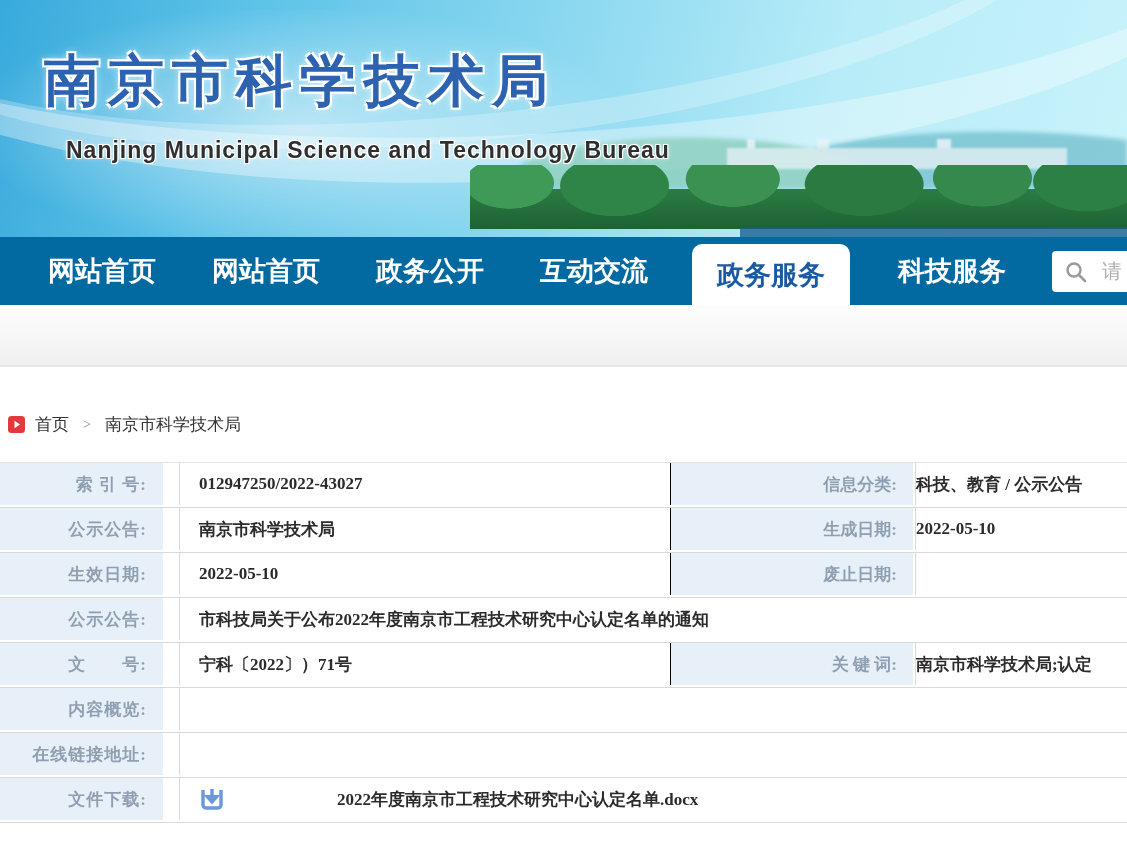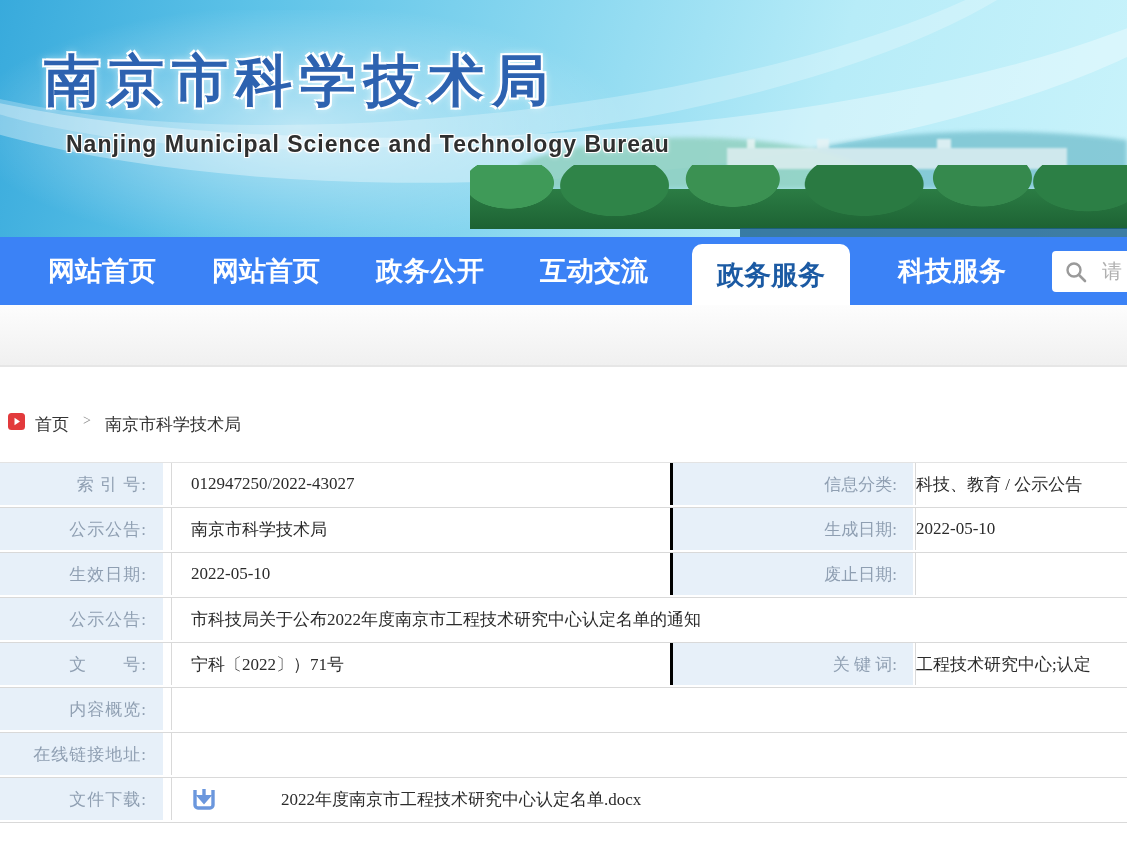--- a/index.html
+++ b/index.html
@@ -27,64 +27,64 @@
       radial-gradient(110px 62px at 22% 32%, #2f8448 49%, transparent 50%),
       radial-gradient(95px 56px at 40% 22%, #3b9152 49%, transparent 50%),
       radial-gradient(120px 64px at 60% 30%, #2a7a42 49%, transparent 50%),
       radial-gradient(100px 58px at 78% 20%, #35894d 49%, transparent 50%),
       radial-gradient(110px 60px at 94% 26%, #2c7f45 49%, transparent 50%),
       linear-gradient(transparent 0 38%, #2b7c44 38%, #1d6233 100%); }
   .water { position:absolute; left:740px; right:0; bottom:0; height:9px; background:#1a5f8f; opacity:.8; }
   .banner-title { position:absolute; left:44px; top:44px; font-size:56px; font-weight:bold;
     letter-spacing:8px; color:#2d62b0;
     text-shadow:-2px -2px 0 #fff, 2px -2px 0 #fff, -2px 2px 0 #fff, 2px 2px 0 #fff, 0 0 8px rgba(255,255,255,.9); }
-  .banner-sub { position:absolute; left:66px; top:131px; font-size:23px; font-weight:bold;
+  .banner-sub { position:absolute; left:66px; top:137px; font-size:23px; font-weight:bold;
     letter-spacing:1px; color:#2f2f2f;
     text-shadow:-1px -1px 0 #fff, 1px -1px 0 #fff, -1px 1px 0 #fff, 1px 1px 0 #fff, 0 0 5px rgba(255,255,255,.9);text-align:center; }
 
   
-  .nav { position:relative; width:1127px; height:68px; background:#3b82f6;
+  .nav { position:relative; width:1127px; height:68px; background:#0369a1;
     display:flex; align-items:stretch; padding-left:48px; }
   .nav-item { display:flex; align-items:center; color:#fff; font-size:27px; font-weight:bold;
     margin-right:56px; cursor:pointer; white-space:nowrap; }
   .nav-item.active { align-self:flex-end; height:61px; background:#fff; color:#1b5aa3;
     border-radius:10px 10px 0 0; padding:0 25px; margin-left:-12px; margin-right:48px; }
   .searchbox { position:absolute; left:1052px; top:14px; width:160px; height:41px; background:#fff;
     border-radius:4px; display:flex; align-items:center; padding-left:12px; }
   .searchbox svg { flex:0 0 auto; }
   .search-input { border:none; outline:none; width:100px; margin-left:14px; font-size:20px; color:#333;
     font-family:"Liberation Serif","DejaVu Serif",serif; background:transparent; }
   .search-input::placeholder { color:#b0b0b0; }
 
   
   .subnav { width:1127px; height:62px; background:linear-gradient(#fdfdfd,#f0f0f0);
     border-bottom:2px solid #e6e6e6; }
 
   
   .crumb-wrap { padding:46px 0 0 8px; height:95px; }
-  .crumbs { display:flex; align-items:flex-start; font-family:"Liberation Serif","DejaVu Serif",serif;
+  .crumbs { display:flex; align-items:center; font-family:"Liberation Serif","DejaVu Serif",serif;
     font-size:17px; color:#333; }
   .crumb-home { margin-left:10px; color:#333; text-decoration:none; cursor:pointer; }
   .crumb-sep { margin:0 14px; color:#888; font-size:14px; }
   .crumb-cur { color:#333; cursor:pointer; }
 
   
   .info-table { width:1127px; border-top:1px solid #e3e3e3;
     font-family:"Liberation Serif","DejaVu Serif",serif; font-size:17px; }
-  .irow { display:grid; height:45px; border-bottom:1px solid #d9d9d9; background:#fff; }
+  .irow { display:grid; height:45px; border-bottom:1px solid #d9d9d9; background:#fff;font-weight:bold; }
   .irow.paired { grid-template-columns:163px 505px 245px 1fr; }
   .irow.full { grid-template-columns:163px 1fr; }
   .cell { height:42px; display:flex; align-items:center; }
   .lbl { background:#e7f0f9; color:#8f9fb2; justify-content:flex-end; padding-right:16px;
     letter-spacing:1px; }
-  .val { border-left:1px solid #d9d9d9; margin-left:8px; padding-left:19px; color:#2b2b2b; }
+  .val { border-left:1px solid #d9d9d9; margin-left:16px; padding-left:19px; color:#2b2b2b; }
   .lblr { background:#e7f0f9; color:#8f9fb2; justify-content:flex-end; padding-right:16px;
-    border-left:3px solid #000000; margin-left:2px; }
+    border-left:1px solid #000000; margin-left:2px; }
   .valr { border-left:1px solid #d9d9d9; margin-left:2px; color:#2b2b2b; }
-  .file-link { display:flex; align-items:center; cursor:pointer; color:#2b2b2b; text-decoration:none; }
+  .file-link { display:flex; align-items:center; cursor:pointer; color:#2b2b2b; text-decoration:none;gap:48px; }
   .file-name { margin-left:64px; }
 </style>
 </head>
 <body>
 
 <div class="banner">
   <div class="glow"></div>
   <div class="swoosh1"></div>
   <div class="swoosh2"></div>
   <div class="hills"></div>
@@ -150,21 +150,21 @@
 
   <div class="irow full">
     <div class="cell lbl">公示公告:</div>
     <div class="cell val">市科技局关于公布2022年度南京市工程技术研究中心认定名单的通知</div>
   </div>
 
   <div class="irow paired">
     <div class="cell lbl">文　　号:</div>
     <div class="cell val">宁科〔2022〕）71号</div>
     <div class="cell lblr">关 键 词:</div>
-    <div class="cell valr">工程技术研究中心;认定</div>
+    <div class="cell valr">南京市科学技术局;认定</div>
   </div>
 
   <div class="irow full">
     <div class="cell lbl">内容概览:</div>
     <div class="cell val"></div>
   </div>
 
   <div class="irow full">
     <div class="cell lbl">在线链接地址:</div>
     <div class="cell val"></div>

